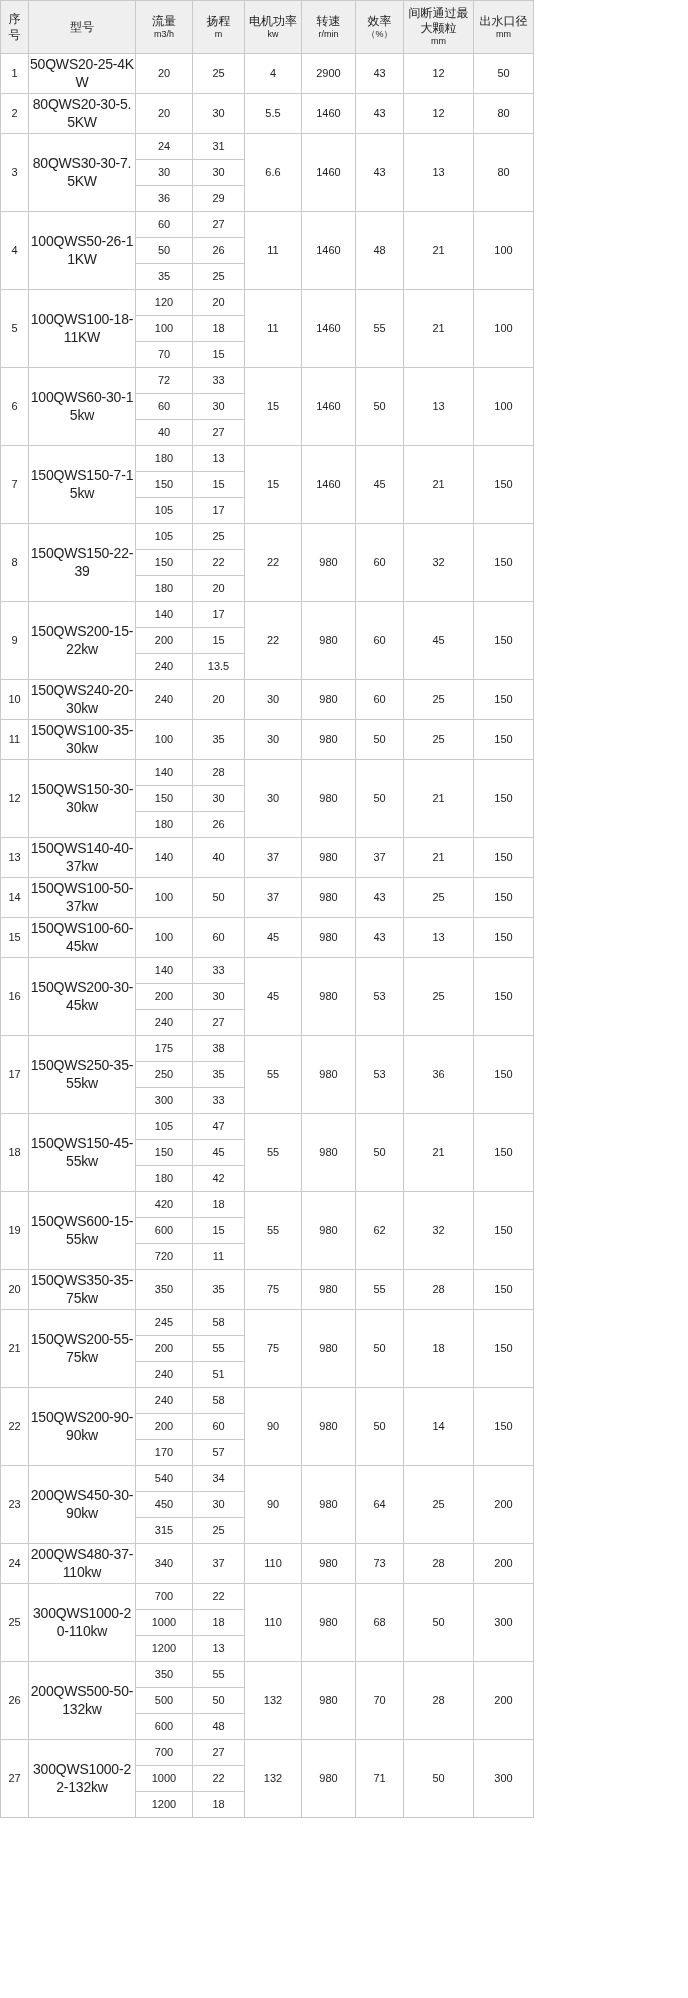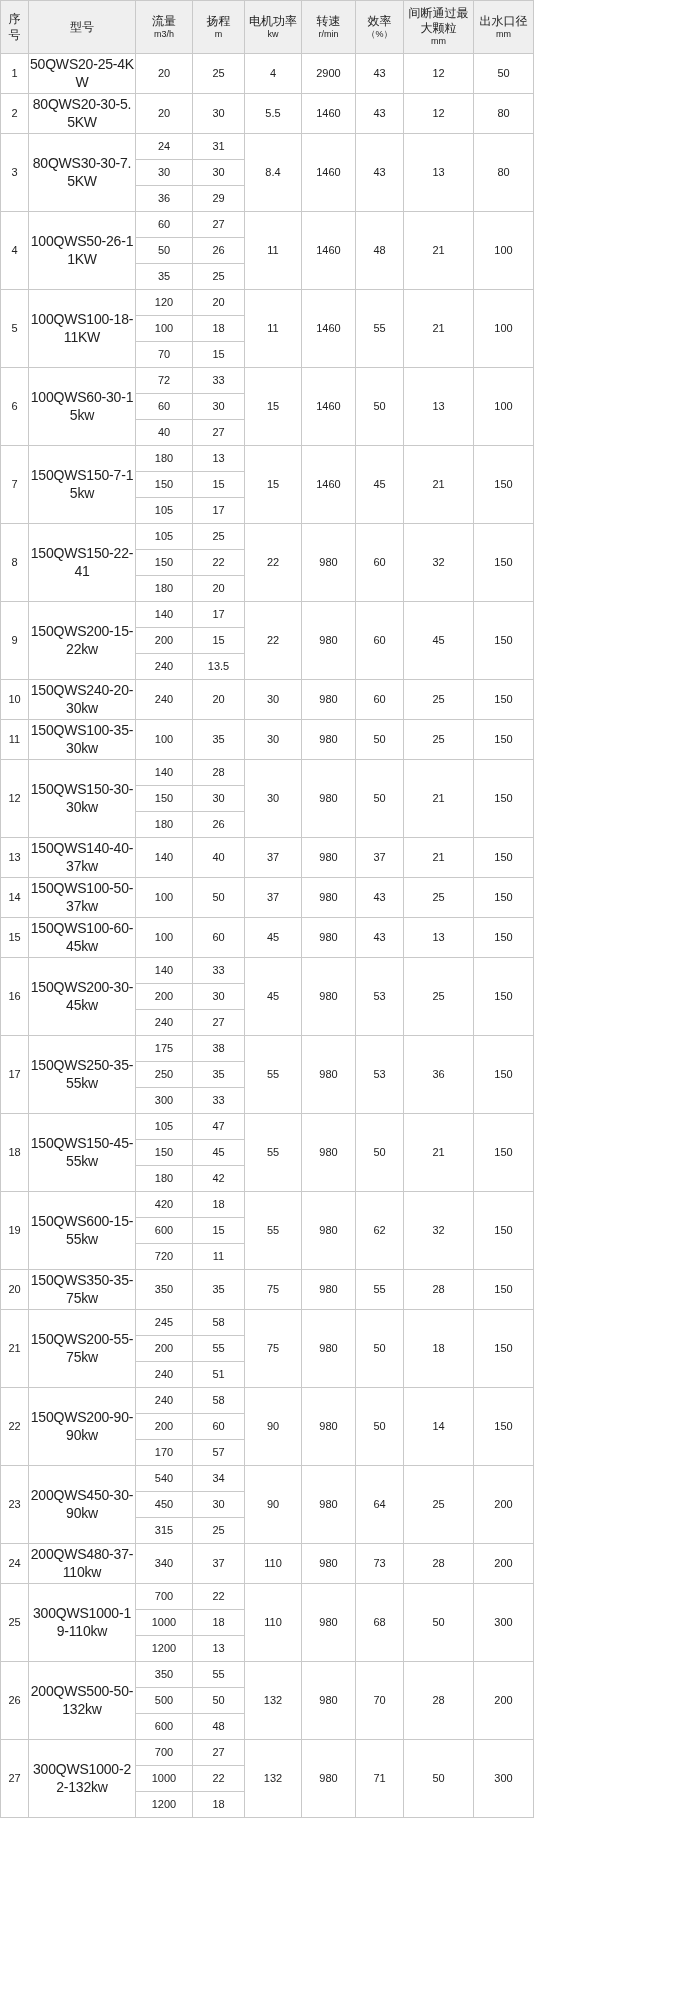--- a/index.html
+++ b/index.html
@@ -142,21 +142,21 @@
         <td class="speed">1460</td>
         <td class="eff">43</td>
         <td class="part">12</td>
         <td class="out">80</td>
       </tr>
       <tr>
         <td class="idx" rowspan="3">3</td>
         <td class="model" rowspan="3">80QWS30-30-7.5KW</td>
         <td class="flow">24</td>
         <td class="head">31</td>
-        <td class="power" rowspan="3">8.4</td>
+        <td class="power" rowspan="3">6.6</td>
         <td class="speed" rowspan="3">1460</td>
         <td class="eff" rowspan="3">43</td>
         <td class="part" rowspan="3">13</td>
         <td class="out" rowspan="3">80</td>
       </tr>
       <tr>
         <td class="flow">30</td>
         <td class="head">30</td>
       </tr>
       <tr>
@@ -234,21 +234,21 @@
       <tr>
         <td class="flow">150</td>
         <td class="head">15</td>
       </tr>
       <tr>
         <td class="flow">105</td>
         <td class="head">17</td>
       </tr>
       <tr>
         <td class="idx" rowspan="3">8</td>
-        <td class="model" rowspan="3">150QWS150-22-41</td>
+        <td class="model" rowspan="3">150QWS150-22-39</td>
         <td class="flow">105</td>
         <td class="head">25</td>
         <td class="power" rowspan="3">22</td>
         <td class="speed" rowspan="3">980</td>
         <td class="eff" rowspan="3">60</td>
         <td class="part" rowspan="3">32</td>
         <td class="out" rowspan="3">150</td>
       </tr>
       <tr>
         <td class="flow">150</td>
@@ -501,21 +501,21 @@
         <td class="flow">340</td>
         <td class="head">37</td>
         <td class="power">110</td>
         <td class="speed">980</td>
         <td class="eff">73</td>
         <td class="part">28</td>
         <td class="out">200</td>
       </tr>
       <tr>
         <td class="idx" rowspan="3">25</td>
-        <td class="model" rowspan="3">300QWS1000-19-110kw</td>
+        <td class="model" rowspan="3">300QWS1000-20-110kw</td>
         <td class="flow">700</td>
         <td class="head">22</td>
         <td class="power" rowspan="3">110</td>
         <td class="speed" rowspan="3">980</td>
         <td class="eff" rowspan="3">68</td>
         <td class="part" rowspan="3">50</td>
         <td class="out" rowspan="3">300</td>
       </tr>
       <tr>
         <td class="flow">1000</td>

